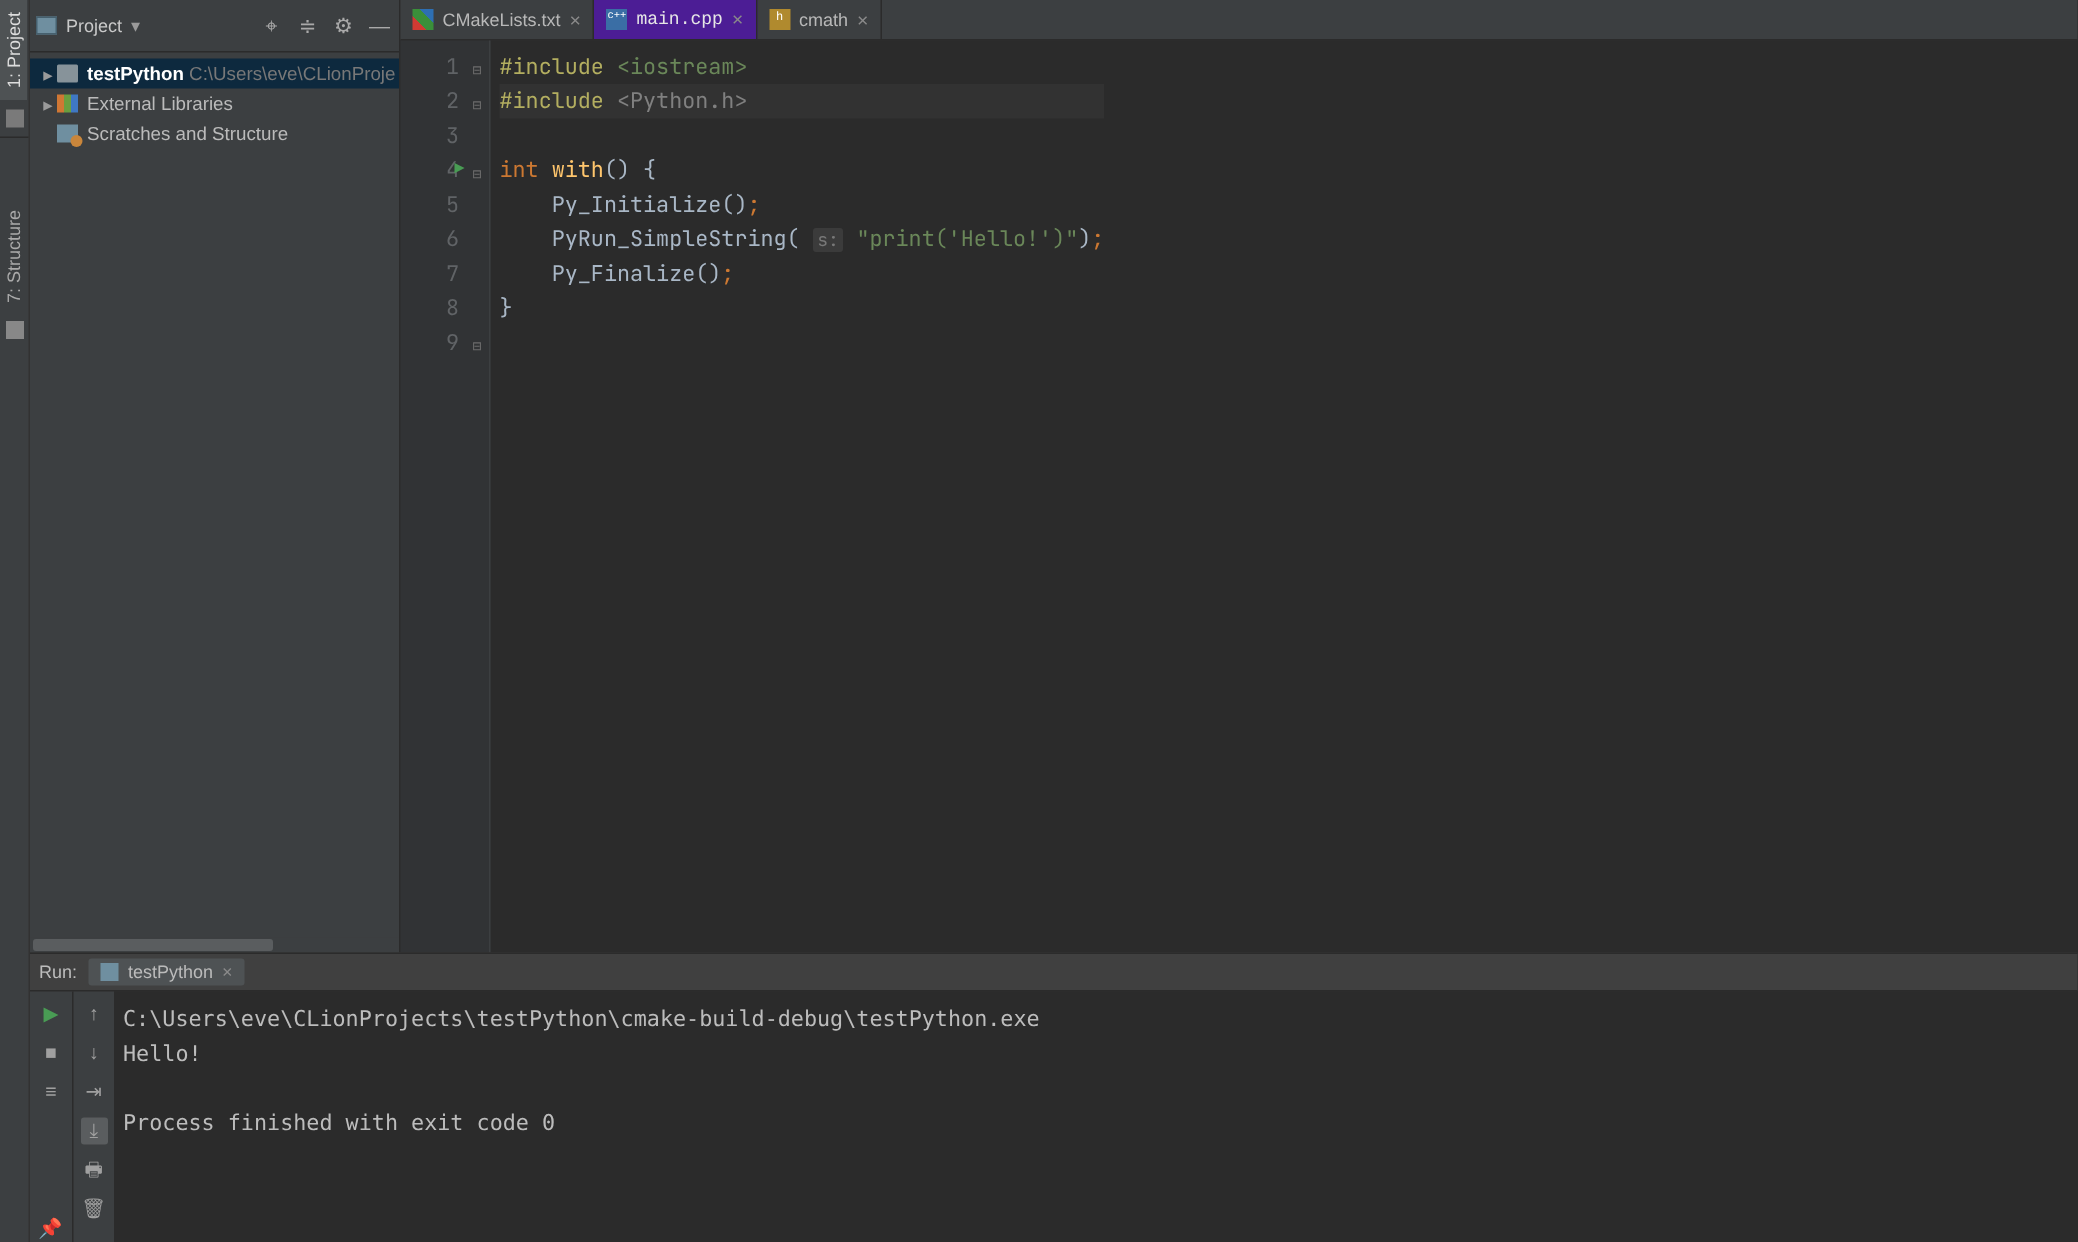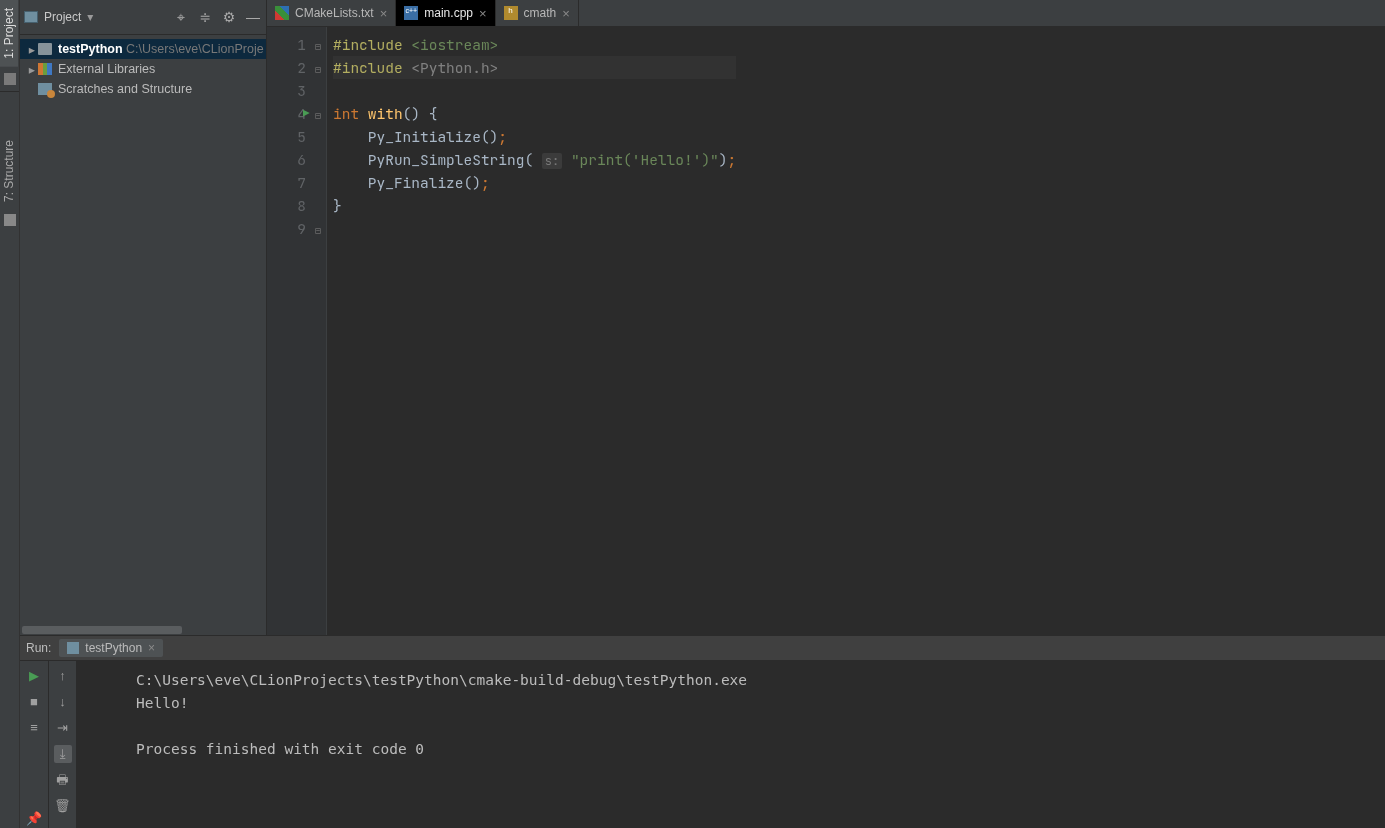--- a/index.html
+++ b/index.html
@@ -42,21 +42,21 @@
     background:#6f8fa0; position:relative; }
   .scrico::after{content:""; position:absolute; right:-3px; bottom:-3px;
     width:8px;height:8px; background:#c9863b; border-radius:50%; }
   .muted { color:#787878; }
 
   
   .tabs { position:absolute; left:267px; right:0; top:0; height:27px;
     background:#3c3f41; border-bottom:1px solid #2b2b2b; display:flex; }
   .tab { display:flex; align-items:center; padding:0 8px; height:100%;
     border-right:1px solid #2b2b2b; color:#b8b8b8; cursor:pointer; gap:6px; }
-  .tab.active { background:#000000; color:#e6e6e6; }
+  .tab.active { background:#4c1d95; color:#e6e6e6;font-family:Liberation Mono, monospace; }
   .tab .x { color:#8a8a8a; font-size:13px; }
   .tico { width:14px; height:14px; display:inline-block; }
   .tico.cmake { background:linear-gradient(45deg,#d03a33 33%,#3a8f3a 33% 66%,#2d6fb3 66%); }
   .tico.cpp { background:#3a6ea5; position:relative; }
   .tico.cpp::after{content:"c++"; position:absolute; font-size:7px; color:#fff;
     left:0; right:0; text-align:center; top:1px;}
   .tico.h { background:#b08a2e; position:relative; }
   .tico.h::after{content:"h"; position:absolute; font-size:8px; color:#fff;
     left:0; right:0; text-align:center; top:0;}
 
@@ -102,22 +102,22 @@
   .runbody { position:absolute; left:20px; right:0; bottom:0; height:167px;
     background:#2b2b2b; display:flex; }
   .runleft { width:28px; background:#3c3f41; display:flex; flex-direction:column;
     align-items:center; padding-top:6px; gap:8px; }
   .runleft2 { width:28px; background:#3c3f41; display:flex; flex-direction:column;
     align-items:center; padding-top:6px; gap:8px; border-left:1px solid #2b2b2b;}
   .rbtn { width:18px; height:18px; color:#a0a0a0; text-align:center;
     line-height:18px; cursor:pointer; font-size:13px; }
   .rbtn.play { color:#499c54; }
   .rbtn.sel { background:#5a5d5f; border-radius:2px; }
-  .console { flex:1; padding:8px 24px; font-family:Consolas,monospace;
-    font-size:14.5px; color:#bcbcbc; line-height:23px; white-space:pre;margin-left:36px; }
+  .console { flex:1; padding:8px 6px; font-family:Consolas,monospace;
+    font-size:14.5px; color:#bcbcbc; line-height:23px; white-space:pre; }
 </style>
 </head>
 <body>
 
 <div class="root">
 
   <div class="leftedge">
     <div class="vtab active">1: Project</div>
     <div class="sq"></div>
     <div class="sep"></div>

